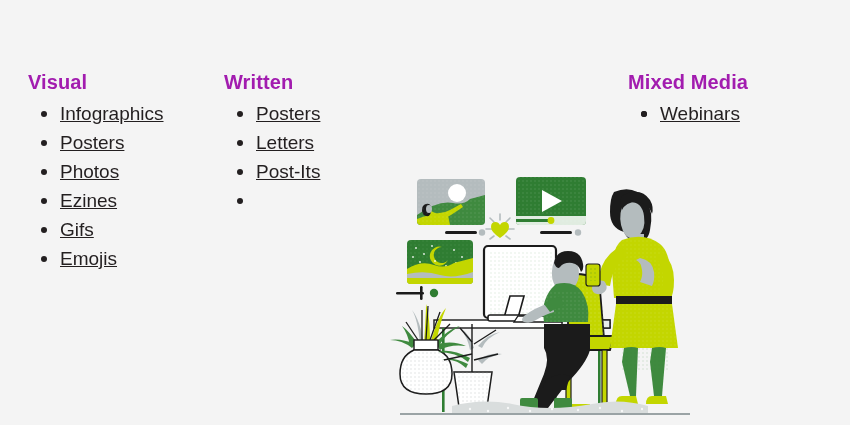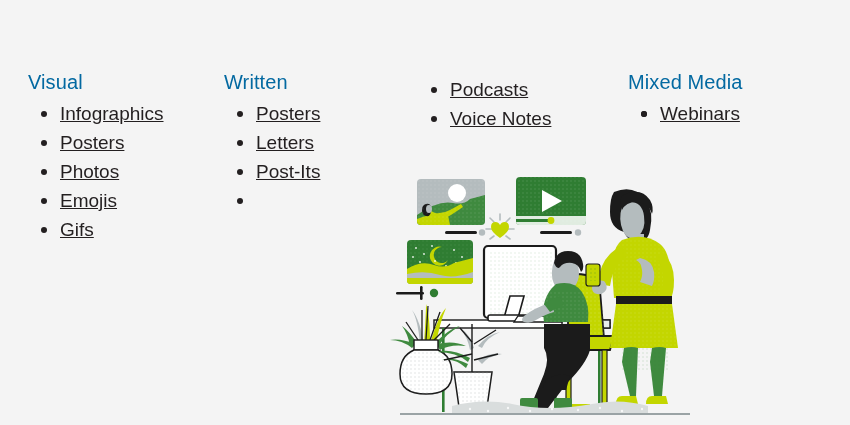--- a/index.html
+++ b/index.html
@@ -32,23 +32,23 @@
   .column {
     position: absolute;
     top: 0;
   }
   .col-0 { left: 28px;  width: 200px; }
   .col-1 { left: 224px; width: 170px; }
   .col-2 { left: 418px; width: 200px; }
   .col-3 { left: 628px; width: 225px; }
 
   .col-title {
-    color: #0369a1;
+    color: #a21caf;
     font-size: 20px;
-    font-weight: normal;
+    font-weight: bold;
     line-height: 24px;
     letter-spacing: 0.1px;
     white-space: nowrap;
   }
 
   .col-list {
     list-style: none;
     margin: 5px 0 0 0;
     padding: 0;
   }
@@ -87,40 +87,37 @@
 <div id="board">
 
   <div class="columns">
 
     <div class="column col-0">
       <div class="col-title">Visual</div>
       <ul class="col-list">
         <li><span class="bullet"></span><span>Infographics</span></li>
         <li><span class="bullet"></span><span>Posters</span></li>
         <li><span class="bullet"></span><span>Photos</span></li>
+        <li><span class="bullet"></span><span>Ezines</span></li>
+        <li><span class="bullet"></span><span>Gifs</span></li>
         <li><span class="bullet"></span><span>Emojis</span></li>
-        <li><span class="bullet"></span><span>Gifs</span></li>
       </ul>
     </div>
 
     <div class="column col-1">
       <div class="col-title">Written</div>
       <ul class="col-list">
         <li><span class="bullet"></span><span>Posters</span></li>
         <li><span class="bullet"></span><span>Letters</span></li>
         <li><span class="bullet"></span><span>Post-Its</span></li>
         <li><span class="bullet"></span></li>
       </ul>
     </div>
 
     <div class="column col-2">
-      <ul class="col-list">
-        <li><span class="bullet"></span><span>Podcasts</span></li>
-        <li><span class="bullet"></span><span>Voice Notes</span></li>
-      </ul>
     </div>
 
     <div class="column col-3">
       <div class="col-title">Mixed Media</div>
       <ul class="col-list">
         <li><span class="bullet"></span></li>
         <li><span class="bullet"></span><span>Webinars</span></li>
       </ul>
     </div>
 

